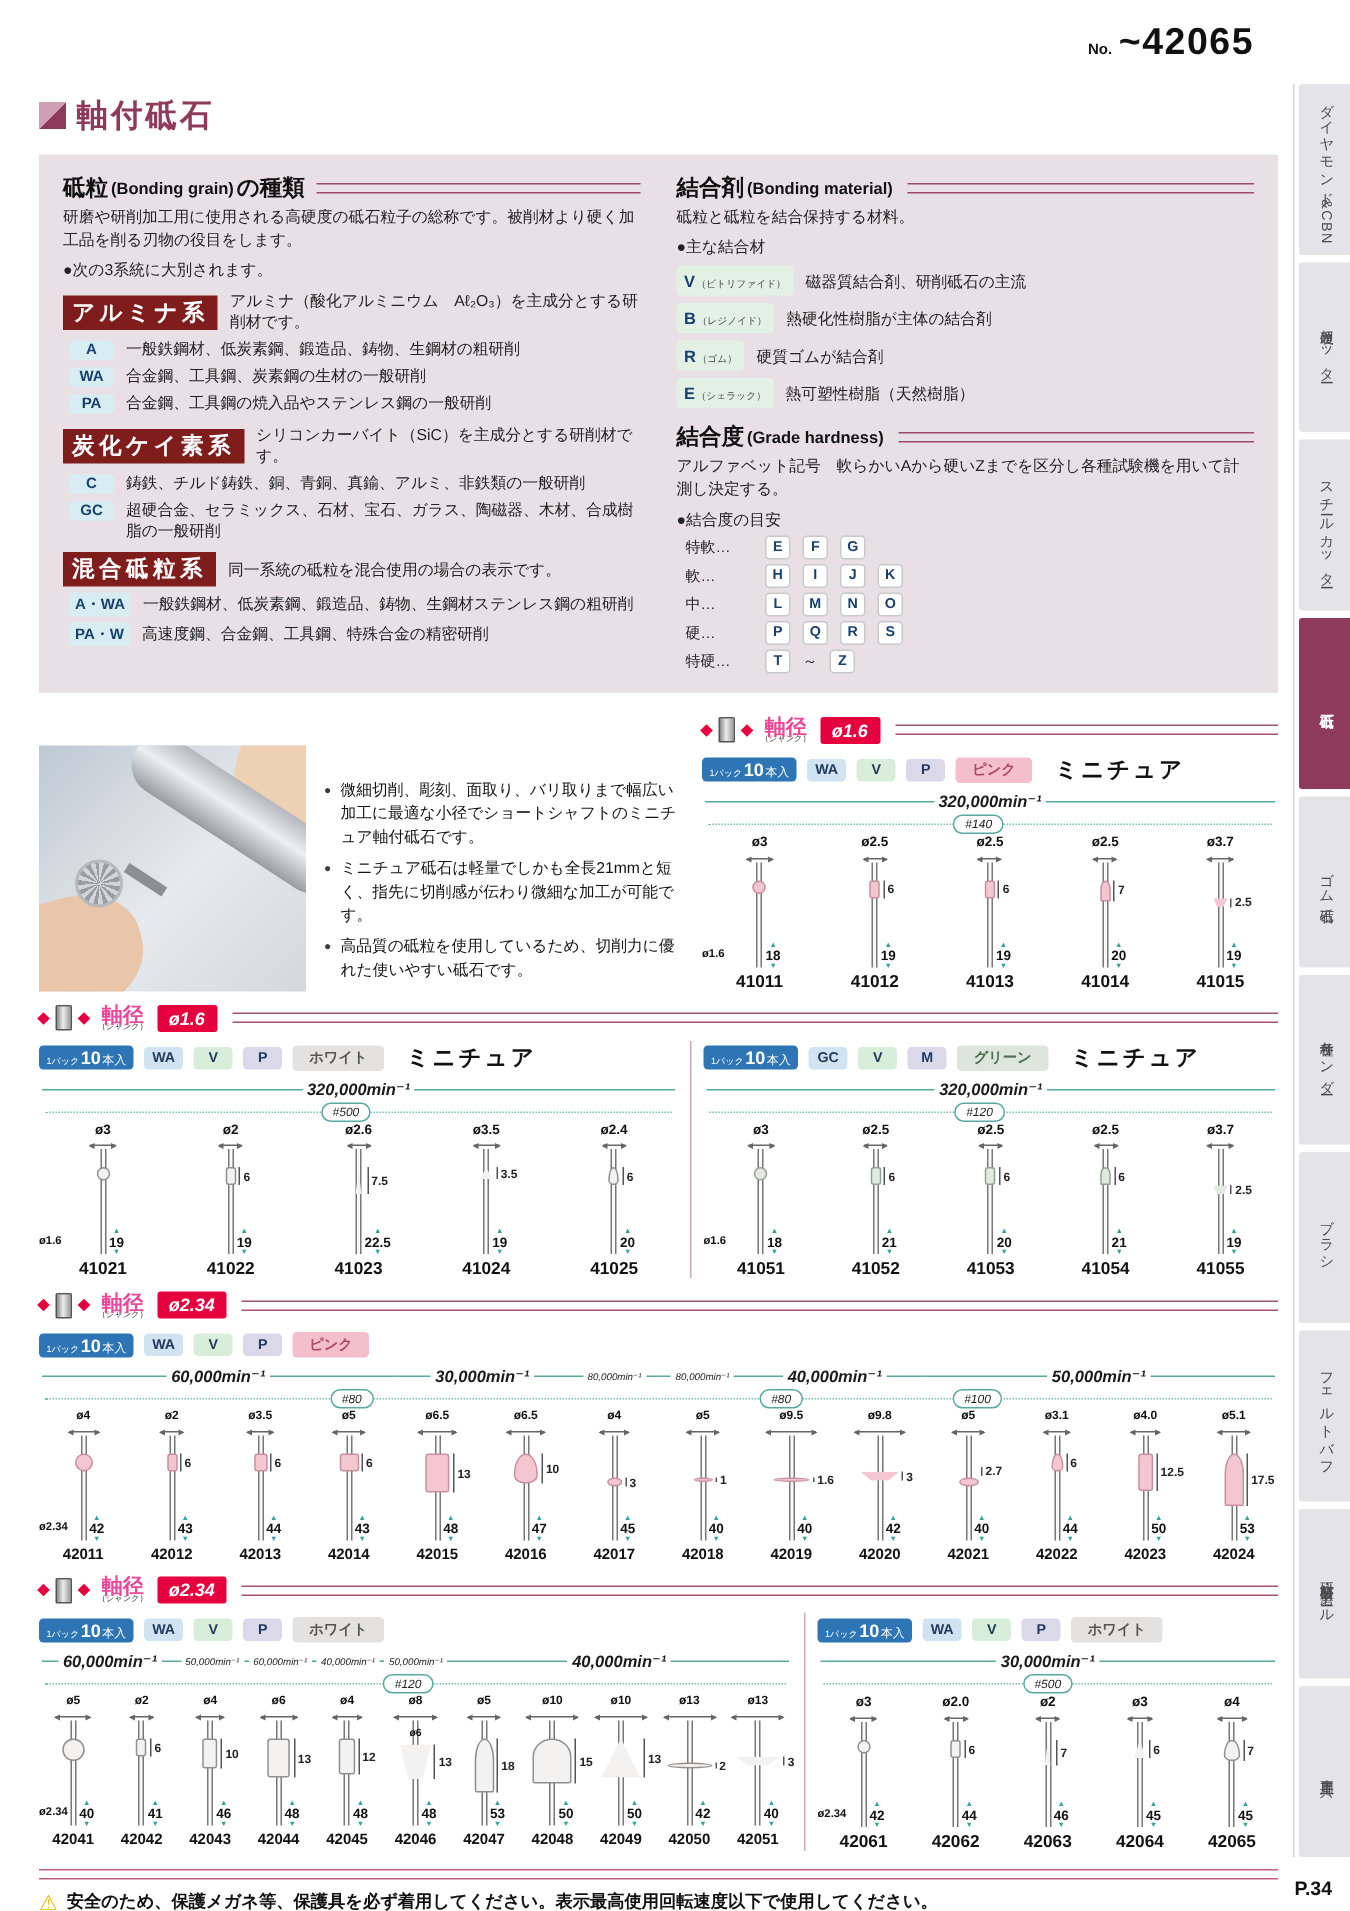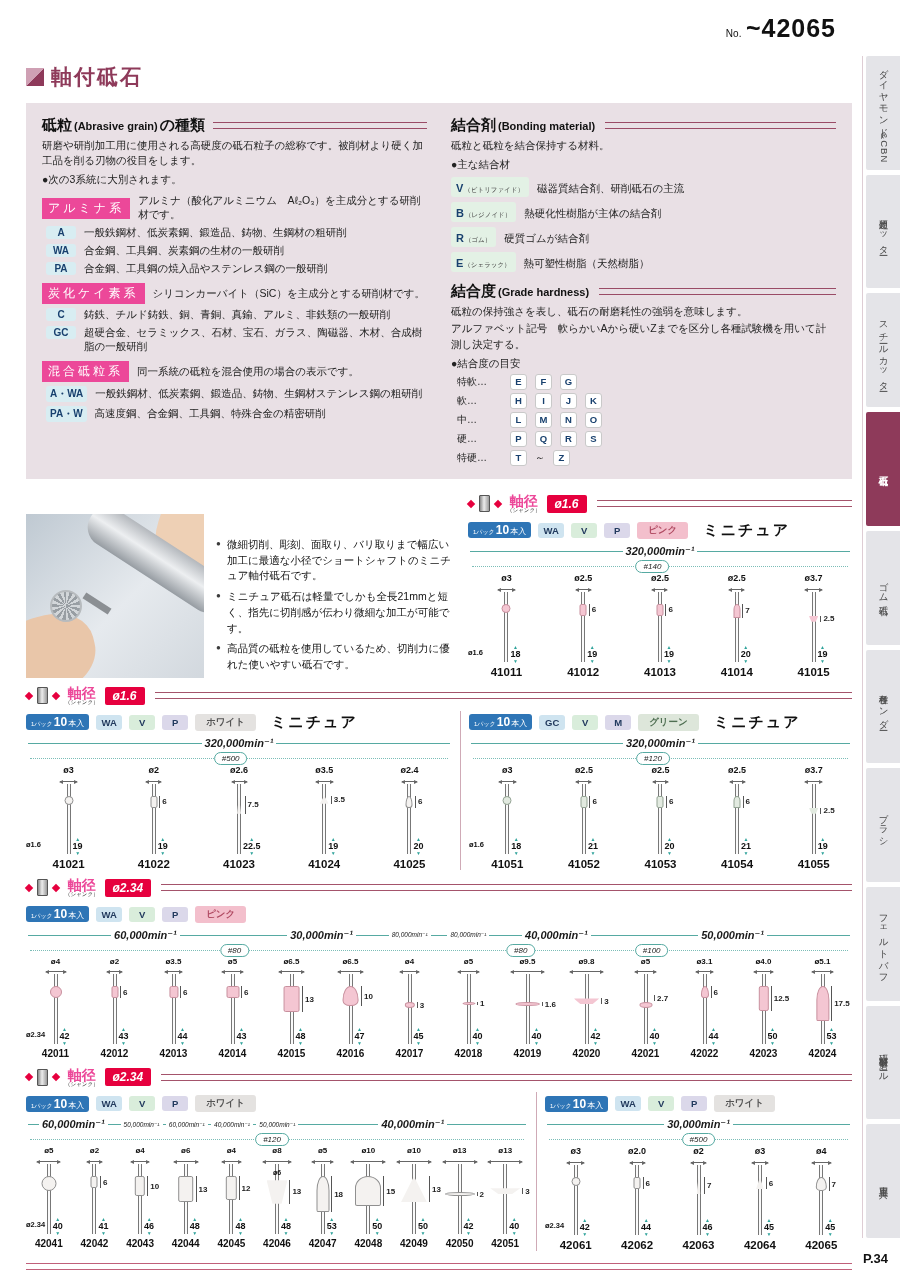--- a/index.html
+++ b/index.html
@@ -2,38 +2,38 @@
 <html><head>
 <meta charset="utf-8">
 <style>
   html,body{margin:0;padding:0;}
   body{font-family:"Liberation Sans","DejaVu Sans",sans-serif;background:#fff;}
   .page{position:relative;width:900px;height:1274px;background:#fff;overflow:hidden;}
   .main{margin:0 48px 0 26px;}
 
   
   .no-area{position:absolute;top:14px;right:64px;}
-  .no-lbl{font-size:10px;font-weight:normal;color:#111;margin-left:24px;}
+  .no-lbl{font-size:10px;font-weight:bold;color:#111;margin-left:24px;}
   .no-val{font-size:25px;font-weight:bold;color:#111;letter-spacing:1px;}
 
   
   .page-title{margin:63px 0 0 26px;display:flex;align-items:center;gap:7px;color:#8e3a5a;font-size:21px;letter-spacing:2px;font-weight:bold;}
   .ttl-diamond{width:18px;height:18px;background:linear-gradient(135deg,#cfa0b4 50%,#8e3a5a 50%);}
 
   
   .info-panel{background:#e9e0e5;margin:12px 0 0;padding:13px 16px 10px;display:flex;gap:24px;}
   .info-col{flex:1;min-width:0;}
   .info-title{display:flex;align-items:center;margin-bottom:3px;}
   .info-title .jp{font-size:15px;font-weight:bold;color:#111;}
   .info-title .en{font-size:11px;font-weight:bold;margin:0 2px;color:#111;}
   .info-title .dbl{flex:1;height:5px;border-top:1px solid #9a4b66;border-bottom:1px solid #9a4b66;margin-left:8px;}
   .info-desc{font-size:10.5px;line-height:1.45;margin:2px 0;color:#222;}
   .info-note{font-size:10.5px;margin:5px 0 3px;color:#222;}
   .series-row{display:flex;align-items:center;gap:8px;margin:7px 0 4px;}
-  .series{background:#ec4899;color:#fff;font-weight:normal;font-size:12px;letter-spacing:3px;padding:2px 6px;white-space:nowrap;}
+  .series{background:#7f1d1d;color:#fff;font-weight:bold;font-size:15px;letter-spacing:3px;padding:2px 6px;white-space:nowrap;}
   .series-desc{font-size:10.5px;color:#222;}
   .code-row{display:flex;align-items:baseline;gap:8px;margin:4px 0 4px 4px;}
   .code{background:#d8edf2;color:#18406e;font-weight:bold;font-size:10px;padding:1px 4px;border-radius:3px;min-width:22px;text-align:center;white-space:nowrap;}
   .code-text{font-size:10.5px;color:#222;}
   .bond-row{display:flex;align-items:baseline;gap:8px;margin:5px 0;}
   .bond-code{background:#e3f1e5;border-radius:3px;padding:1px 5px;white-space:nowrap;}
   .bond-code b{color:#18406e;font-size:11px;}
   .bond-code .kana{font-size:6.5px;color:#444;margin-left:1px;}
   .bond-text{font-size:10.5px;color:#222;}
   .hard-block{margin-top:10px;}
@@ -154,21 +154,21 @@
     <span class="ttl-diamond"></span>
     <span>軸付砥石</span>
   </h1>
 
   <div class="main">
 
     <div class="info-panel">
       <div class="info-col">
         <div class="info-title">
           <span class="jp">砥粒</span>
-          <span class="en">(Abrasive grain)</span>
+          <span class="en">(Bonding grain)</span>
           <span class="jp">の種類</span>
           <span class="dbl"></span>
         </div>
         <p class="info-desc">研磨や研削加工用に使用される高硬度の砥石粒子の総称です。被削材より硬く加工品を削る刃物の役目をします。</p>
         <p class="info-note">●次の3系統に大別されます。</p>
         <div id="grain-groups">
             <div class="series-row">
               <span class="series">アルミナ系</span>
               <span class="series-desc">アルミナ（酸化アルミニウム　Aℓ₂O₃）を主成分とする研削材です。</span>
             </div>
@@ -235,21 +235,20 @@
               <span class="bond-code"><b>E</b><span class="kana">（シェラック）</span></span>
               <span class="bond-text">熱可塑性樹脂（天然樹脂）</span>
             </div>
           </div>
         <div class="hard-block">
           <div class="info-title">
             <span class="jp">結合度</span>
             <span class="en">(Grade hardness)</span>
             <span class="dbl"></span>
           </div>
-          <p class="info-desc">砥粒の保持強さを表し、砥石の耐磨耗性の強弱を意味します。</p>
           <p class="info-desc">アルファベット記号　軟らかいAから硬いZまでを区分し各種試験機を用いて計測し決定する。</p>
           <p class="info-note">●結合度の目安</p>
           <div id="hard-scale">
               <div class="scale-row">
                 <span class="scale-label">特軟…</span>
                 <span class="chip">E</span>
                 <span class="chip">F</span>
                 <span class="chip">G</span>
               </div>
               <div class="scale-row">

